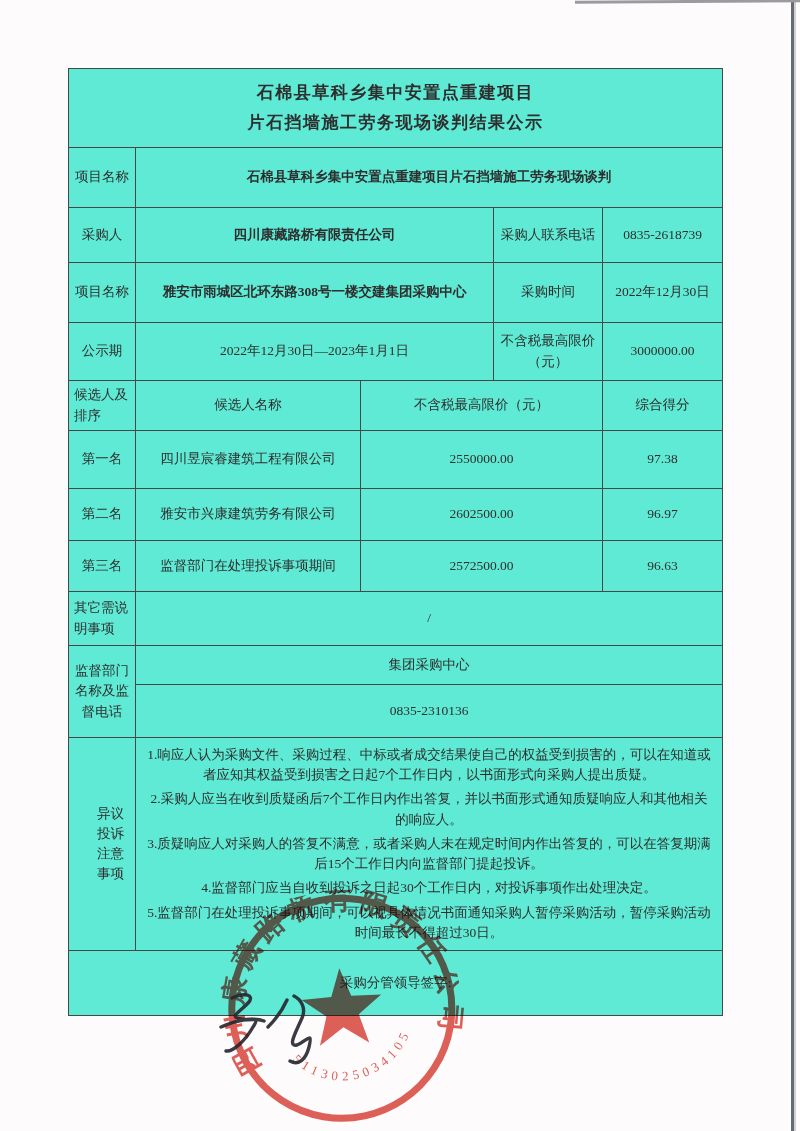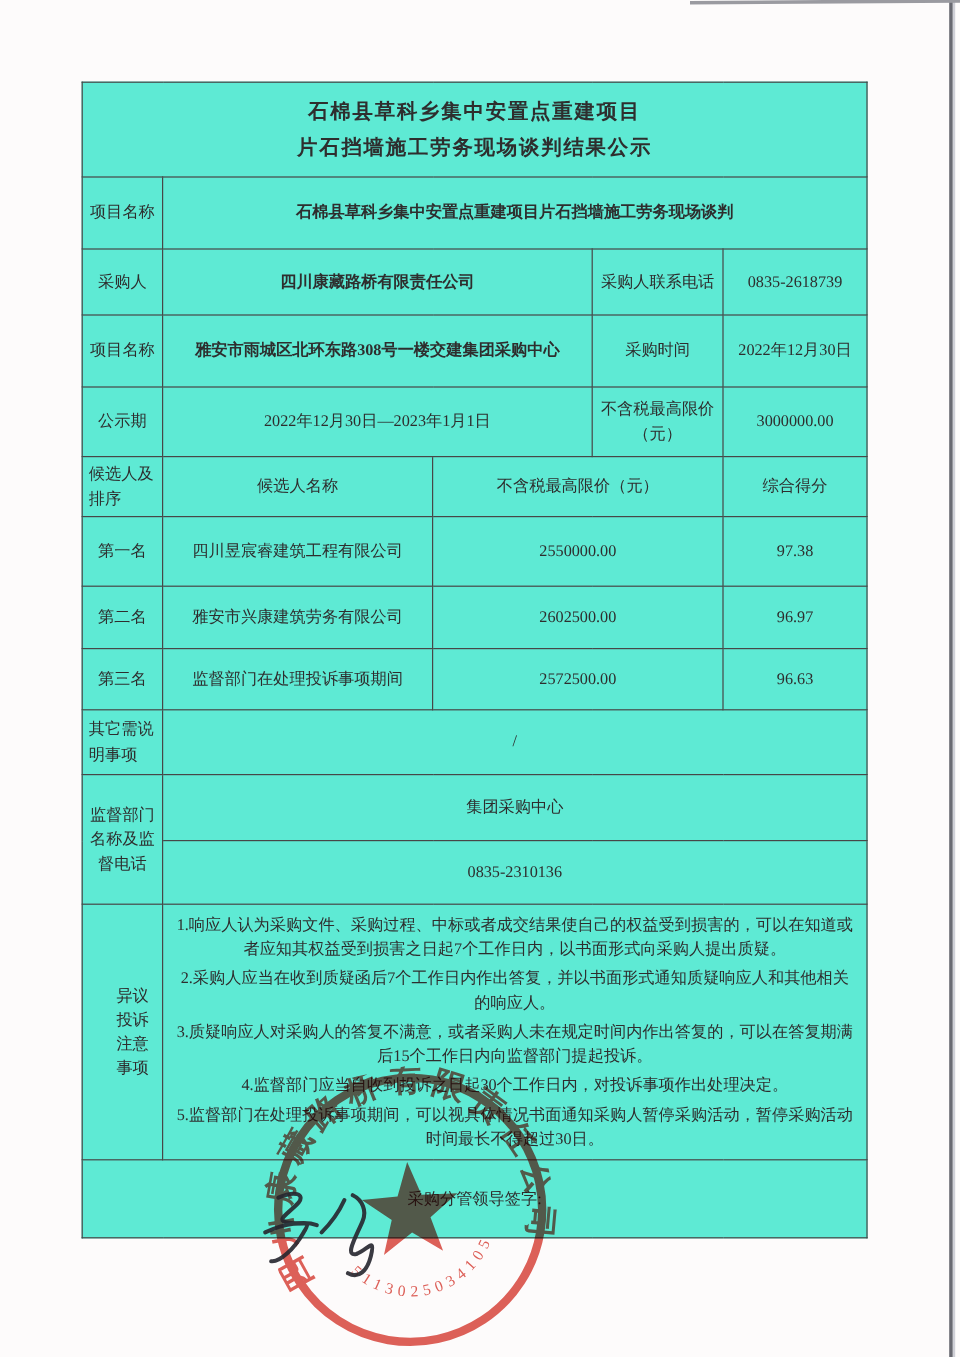--- a/index.html
+++ b/index.html
@@ -112,21 +112,21 @@
     <td>监督部门在处理投诉事项期间</td>
     <td colspan="2">2572500.00</td>
     <td>96.63</td>
   </tr>
 
   <tr style="height:54px">
     <td class="label" style="text-align:left;padding-left:5px;margin-left:40px;">其它需说明事项</td>
     <td colspan="4">/</td>
   </tr>
 
-  <tr style="height:55px">
+  <tr style="height:39px">
     <td rowspan="2" class="label">监督部门名称及监督电话</td>
     <td colspan="4">集团采购中心</td>
   </tr>
   <tr style="height:53px">
     <td colspan="4">0835-2310136</td>
   </tr>
 
   <tr style="height:213px">
     <td class="label" style="text-align:center;padding-left:22px;">异议投诉注意事项</td>
     <td colspan="4" class="longtext">

